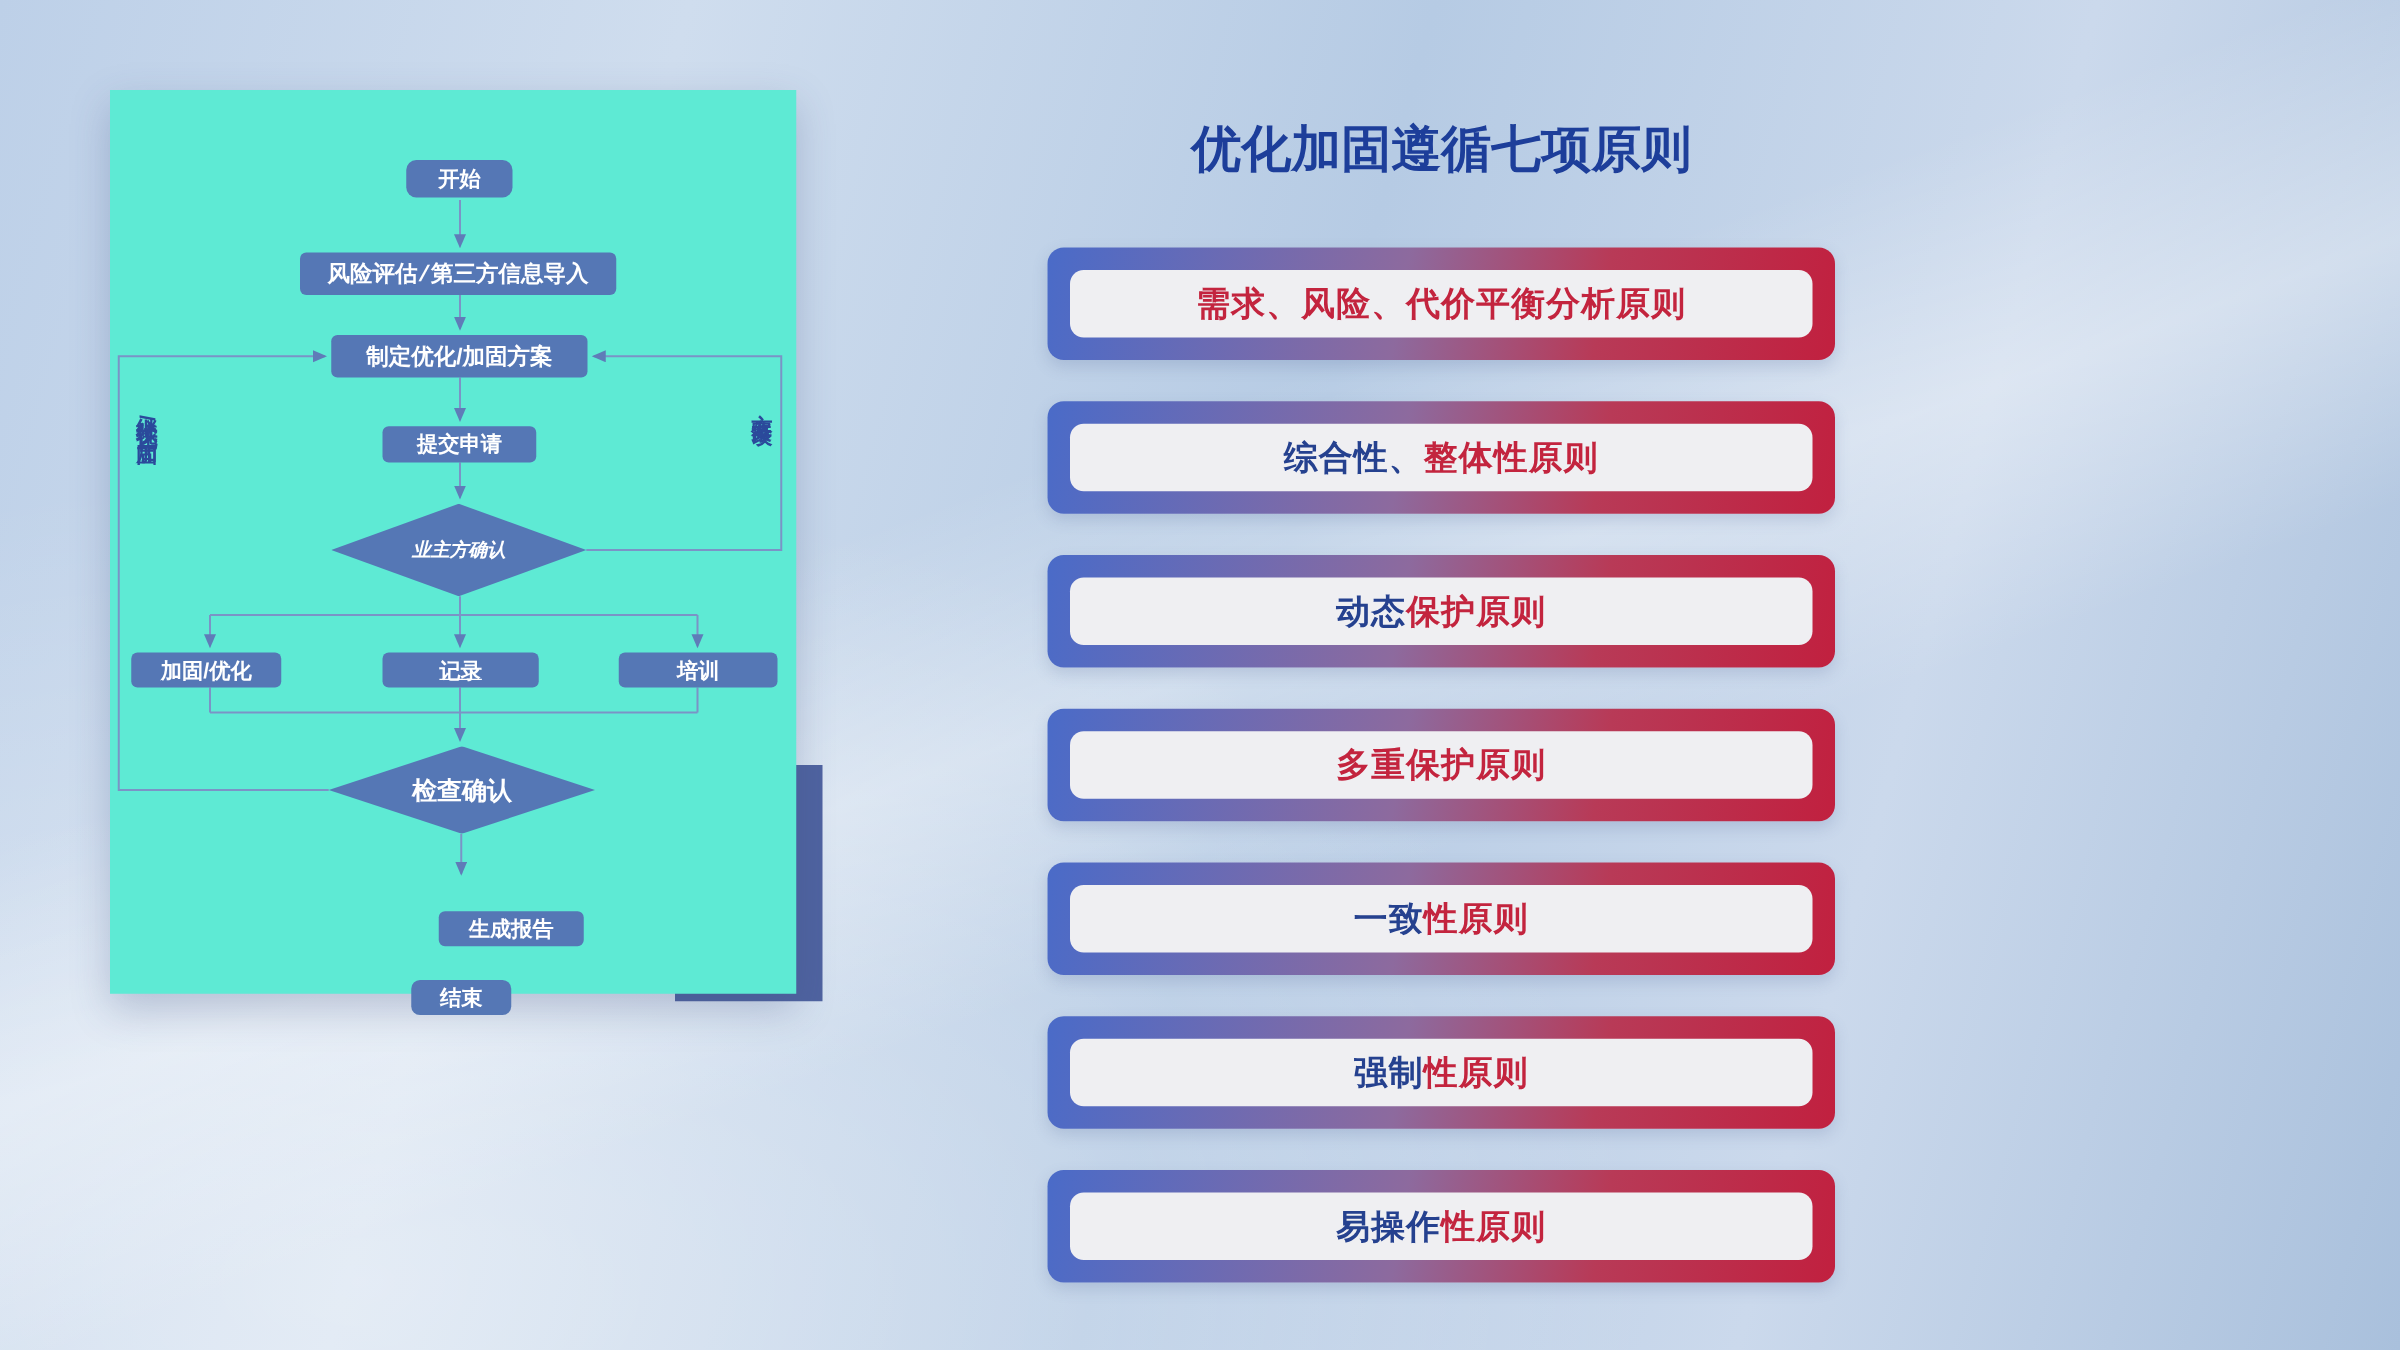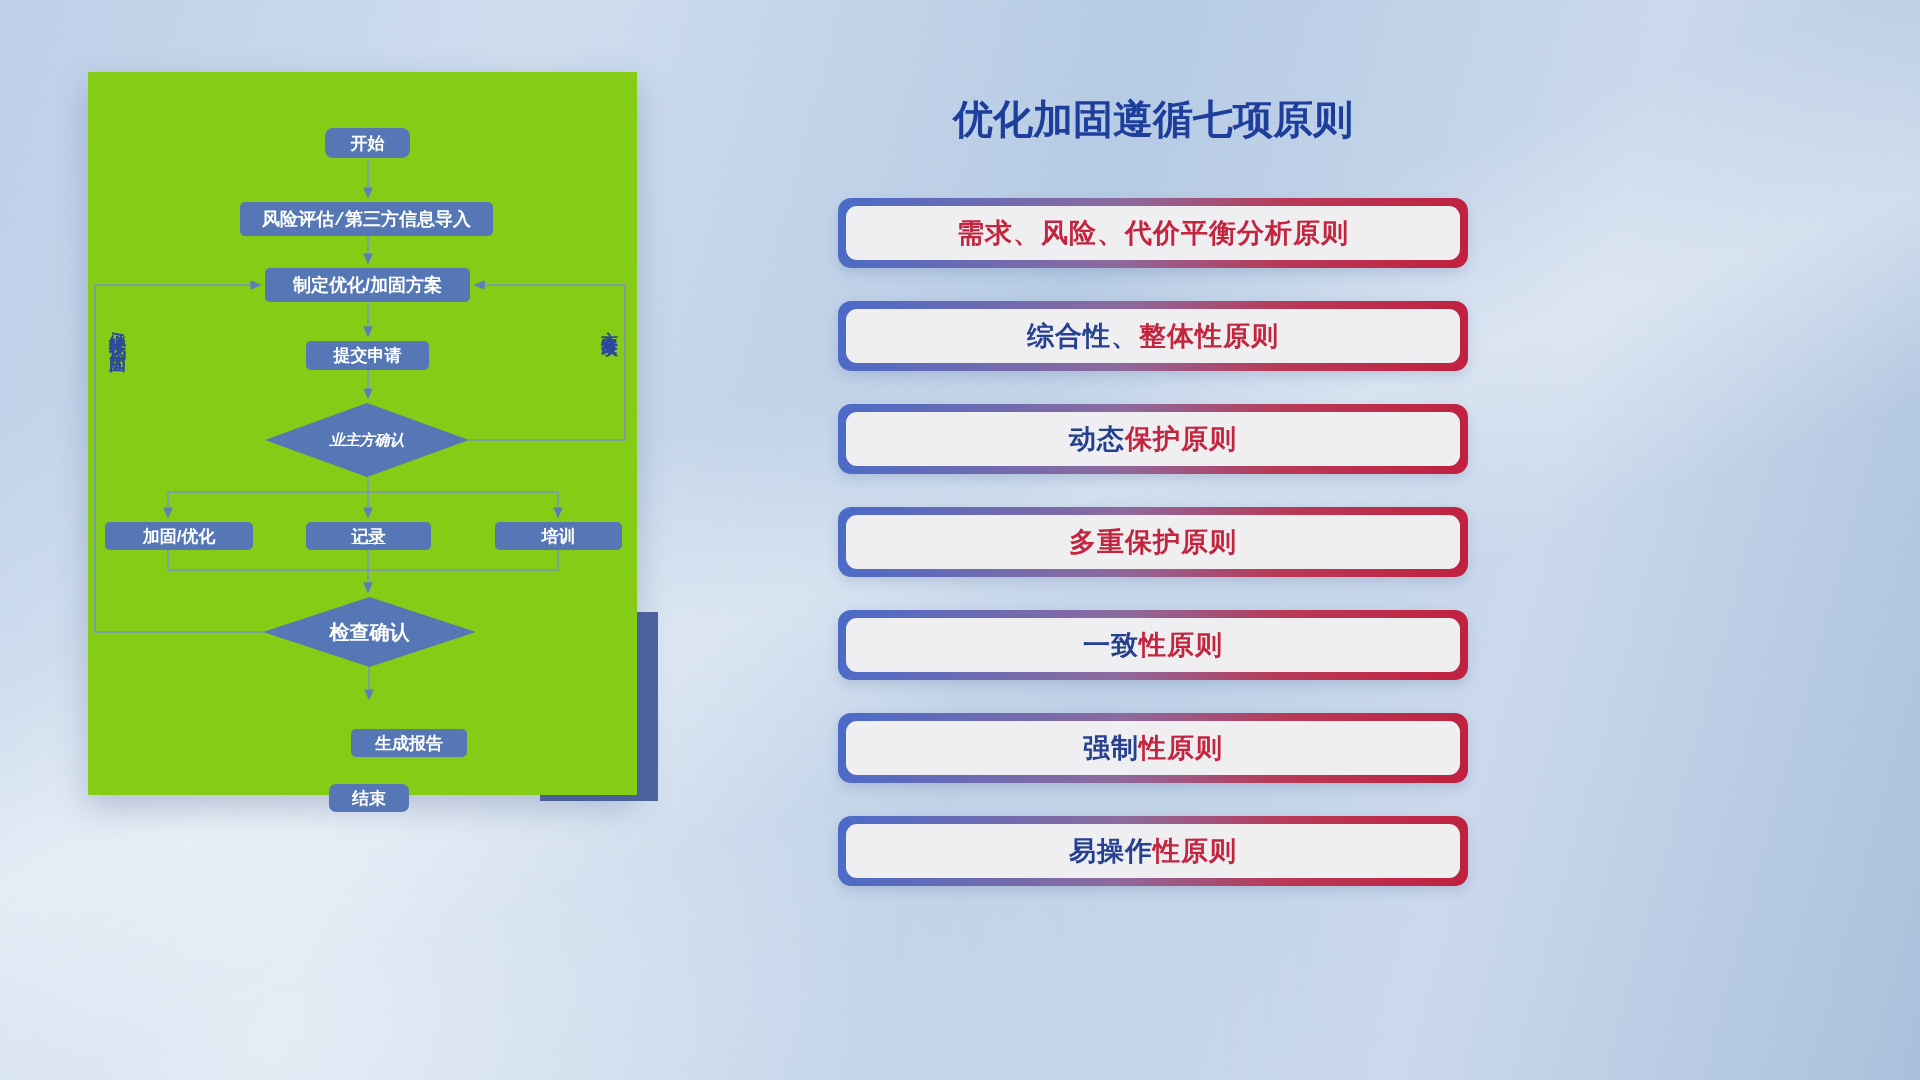--- a/index.html
+++ b/index.html
@@ -10,37 +10,37 @@
       linear-gradient(160deg, rgba(255,255,255,0) 38%, rgba(255,255,255,0.35) 50%, rgba(255,255,255,0) 62%),
       radial-gradient(ellipse at 15% 95%, rgba(255,255,255,0.45), rgba(255,255,255,0) 45%),
       linear-gradient(105deg, #bdd0e8 0%, #cfddee 25%, #b6cbe4 52%, #cbd9ec 76%, #a9c0dc 100%);
     position:relative;
   }
 
   
   .back-block { position:absolute; left:540px; top:612px; width:118px; height:189px;
     background:#4f63a0; }
   .card { position:absolute; left:88px; top:72px; width:549px; height:723px;
-    background:#84cc16; box-shadow:0 12px 30px rgba(60,80,130,0.28); }
+    background:#5eead4; box-shadow:0 12px 30px rgba(60,80,130,0.28); }
   .fc-lines { position:absolute; left:0; top:0; }
   .fc-box { position:absolute; background:#5577b5; color:#fff; display:flex;
     align-items:center; justify-content:center; font-weight:700; font-size:17px;
     border-radius:5px; white-space:nowrap; }
   .fc-diamond { position:absolute; background:#5577b5; color:#fff; display:flex;
     align-items:center; justify-content:center; font-weight:700; font-size:15px;
     clip-path:polygon(50% 0,100% 50%,50% 100%,0 50%); border-radius:0; }
   .fc-vlabel { position:absolute; writing-mode:vertical-rl; color:#2b4a9b;
     font-weight:700; font-size:17px; letter-spacing:3px; }
 
   
   .panel-title { position:absolute; left:838px; top:92px; width:630px;
     text-align:center; font-size:40px; font-weight:700; color:#1d3e9a; }
   .principles { position:absolute; left:838px; top:198px; width:630px;
     display:flex; flex-direction:column; gap:33px; }
-  .principle { border-radius:13px; padding:8px;
+  .principle { border-radius:13px; padding:18px;
     background:linear-gradient(100deg,#4a6bc8 0%, #8d6a9e 45%, #b83a57 70%, #c1203f 100%);
     box-shadow:0 5px 12px rgba(80,100,150,0.20); }
   .principle-inner { border-radius:11px; background:#efeff2; height:54px;
     display:flex; align-items:center; justify-content:center; font-size:27px;
     font-weight:600; letter-spacing:1px; }
   .p-navy { color:#25418f; }
   .p-red  { color:#c3243e; }
 </style>
 </head>
 <body>
@@ -80,21 +80,21 @@
   <div class="fc-box" style="left:237px; top:56px; width:85px; height:30px; border-radius:8px;">开始</div>
 
   <div class="fc-box" style="left:152px; top:130px; width:253px; height:34px; font-size:18px;font-family:Liberation Mono, monospace;">风险评估/第三方信息导入</div>
 
   <div class="fc-box" style="left:177px; top:196px; width:205px; height:34px; font-size:18px;">制定优化/加固方案</div>
 
   <div class="fc-box" style="left:218px; top:269px; width:123px; height:29px;">提交申请</div>
 
   <div class="fc-diamond" style="left:177px; top:331px; width:204px; height:74px;font-style:italic;">业主方确认</div>
 
-  <div class="fc-box" style="left:17px; top:450px; width:148px; height:28px;">加固/优化</div>
+  <div class="fc-box" style="left:17px; top:450px; width:120px; height:28px;">加固/优化</div>
 
   <div class="fc-box" style="left:218px; top:450px; width:125px; height:28px;text-decoration:underline;">记录</div>
 
   <div class="fc-box" style="left:407px; top:450px; width:127px; height:28px;">培训</div>
 
   <div class="fc-diamond" style="left:175px; top:525px; width:213px; height:70px; font-size:20px;">检查确认</div>
 
   <div class="fc-box" style="left:223px; top:657px; width:116px; height:28px;margin-left:40px;">生成报告</div>
 
   <div class="fc-box" style="left:241px; top:685px; width:80px; height:28px; border-radius:7px;margin-top:27px;">结束</div>

